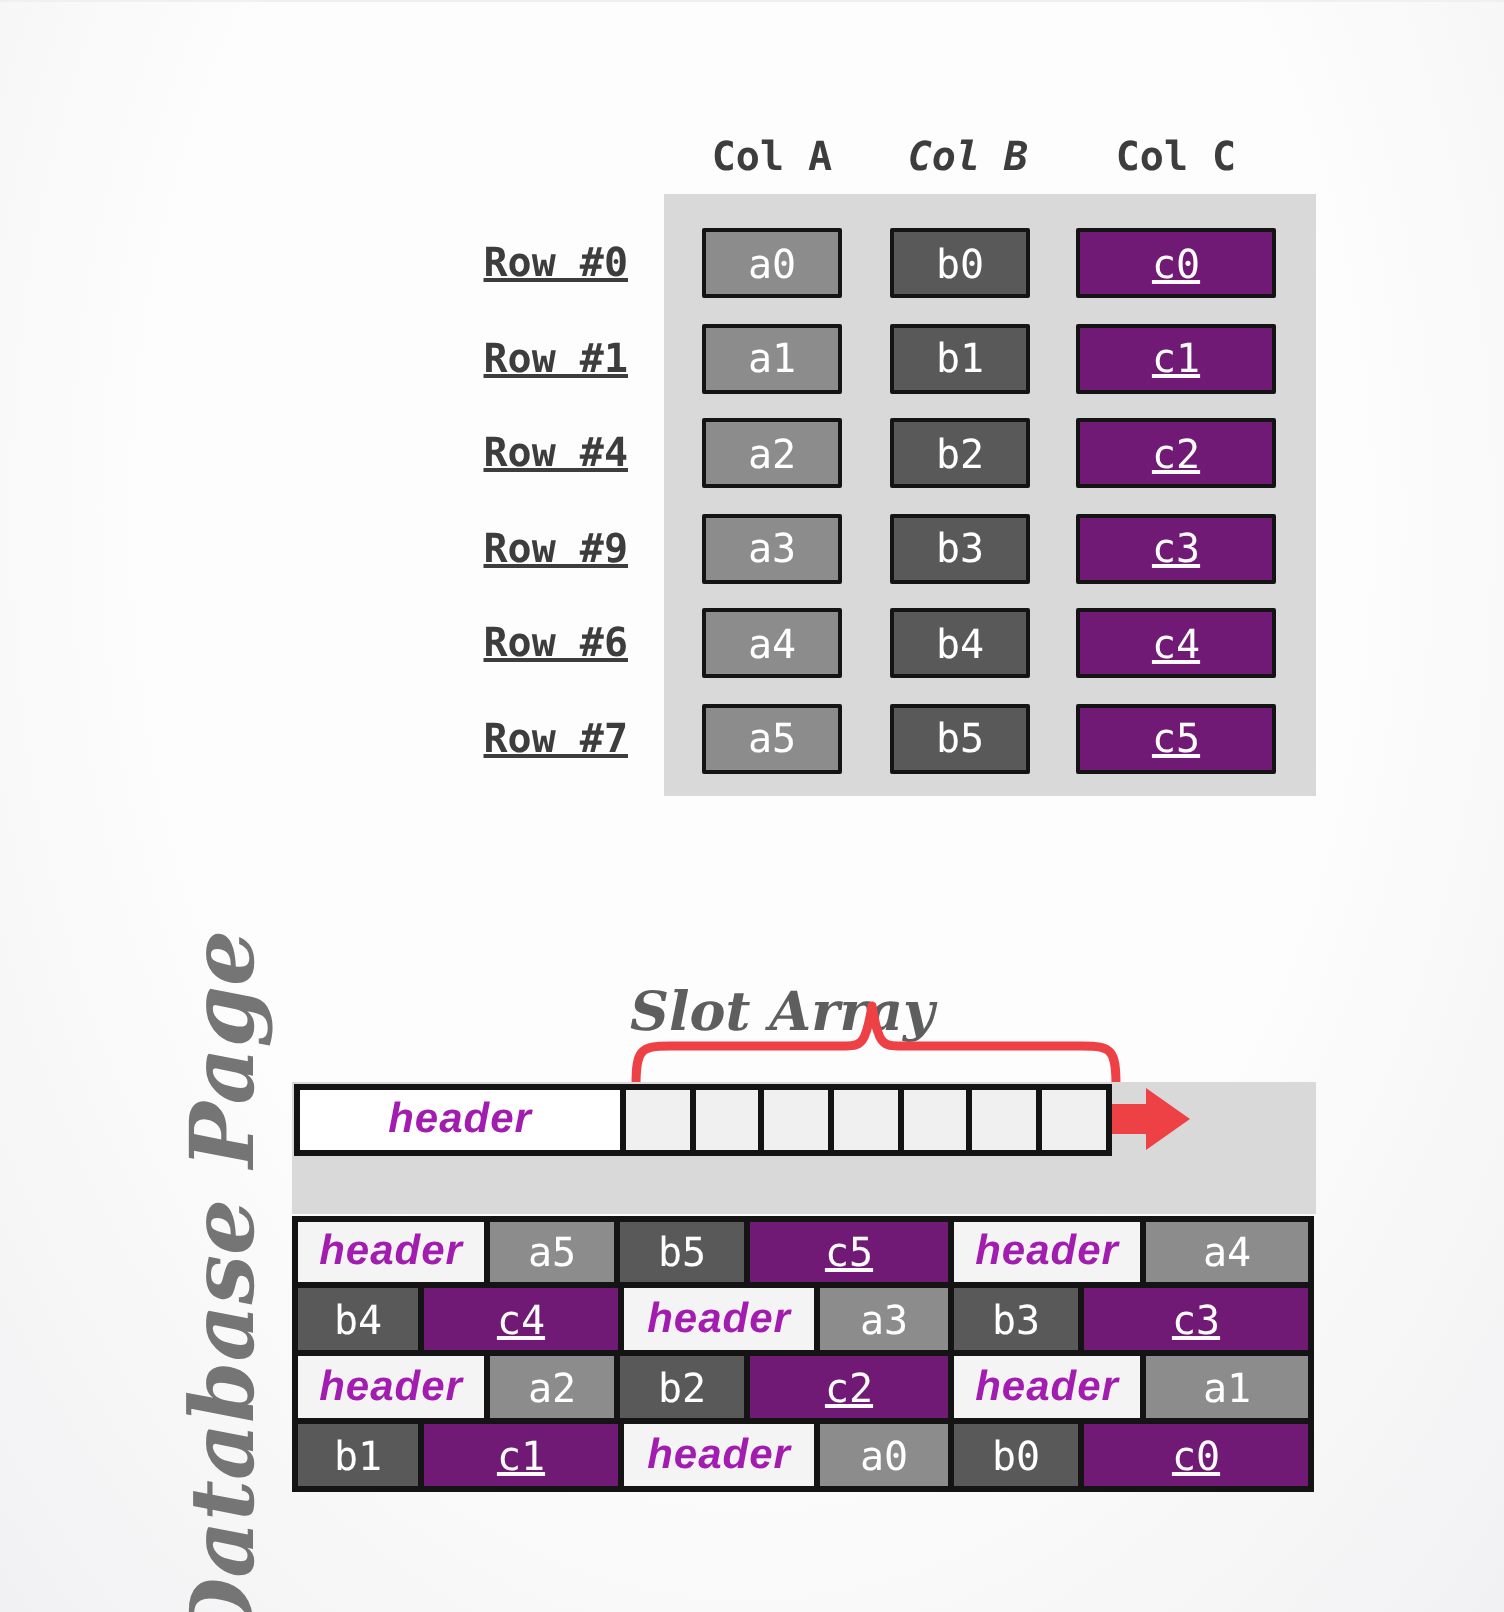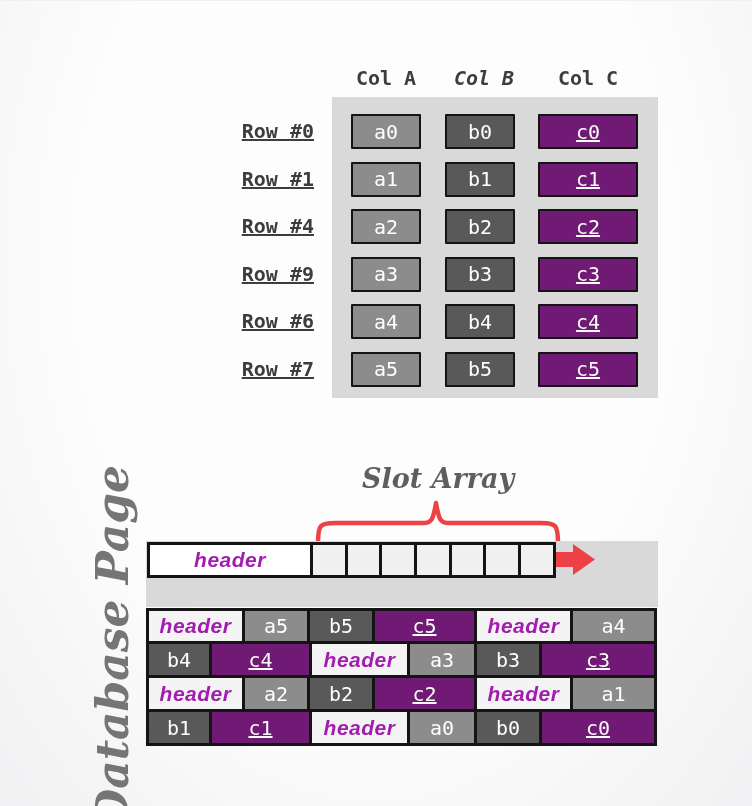--- a/index.html
+++ b/index.html
@@ -45,22 +45,21 @@
 
   
   .side-label{
     position:absolute;left:112px;top:645px;
     transform:translate(-50%,-50%) rotate(-90deg);
     white-space:nowrap;
     font:bold italic 44px "DejaVu Serif", serif;
     color:#757575;
   }
   .slot-array-label{
-    position:absolute;left:315px;top:462px;width:246px;
-    text-align:center;
+    position:absolute;left:315px;top:490px;width:246px;
     font:bold italic 27px "DejaVu Serif", serif;
     color:#5e5e5e;
   }
   .brace-svg{position:absolute;left:315px;top:495px;}
   .band{
     position:absolute;left:146px;top:540px;width:512px;height:66px;
     background:#d9d9d9;
   }
   .slot-row{
     position:absolute;left:147px;top:541px;height:36px;display:flex;

